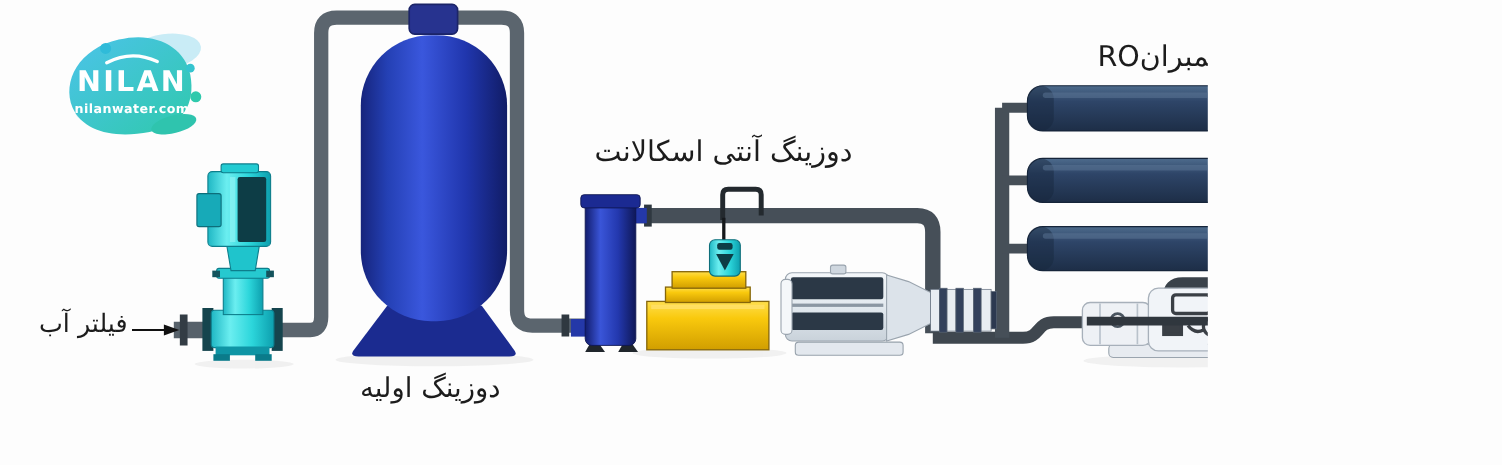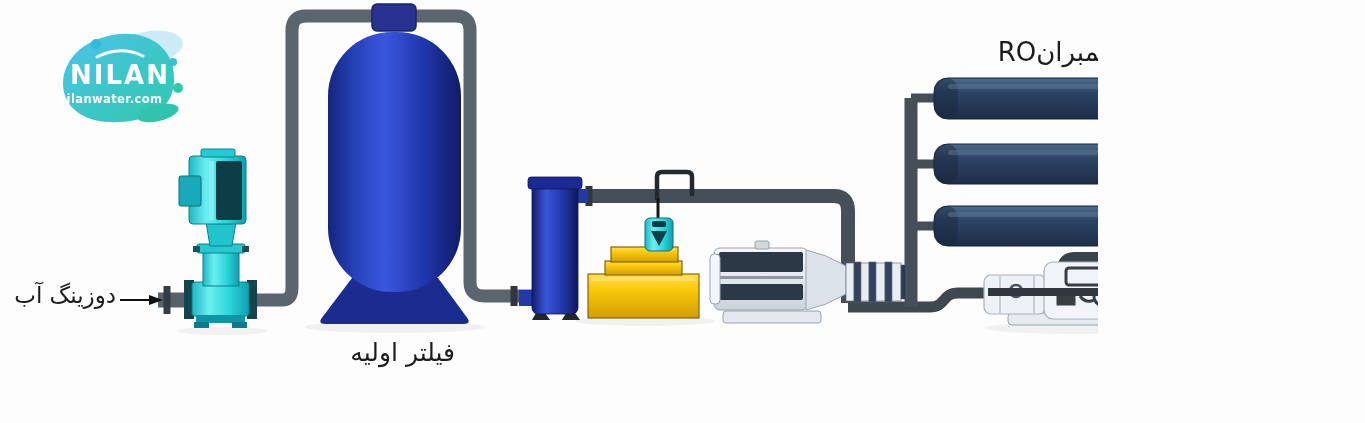--- a/index.html
+++ b/index.html
@@ -3,21 +3,21 @@
 <meta charset="utf-8">
 <style>
   html,body{margin:0;padding:0;background:var(--background,#fdfdfd);}
   .stage{position:relative;width:1098px;height:423px;overflow:hidden;
          font-family:"DejaVu Sans",sans-serif;background:var(--background,#fdfdfd);}
   .stage svg{position:absolute;left:0;top:0;}
   .lbl{position:absolute;text-align:right;color:var(--label-text,#1c1c1c);
        font-family:"DejaVu Sans",sans-serif;line-height:1.25;white-space:nowrap;}
   .logo-brand{position:absolute;left:58px;top:60px;width:124px;text-align:center;
        color:#ffffff;font-weight:bold;font-size:26px;letter-spacing:2px;}
-  .logo-site{position:absolute;left:58px;top:92px;width:124px;
+  .logo-site{position:absolute;left:58px;top:92px;width:124px;text-align:center;
        color:#ffffff;font-weight:bold;font-size:11.5px;letter-spacing:.4px;}
 </style>
 </head>
 <body>
 
 <div class="stage">
 
 <svg width="1365" height="423" viewBox="0 0 1365 423">
   <defs>
     <linearGradient id="gTank" x1="0" y1="0" x2="1" y2="0">
@@ -217,17 +217,18 @@
     <circle cx="96" cy="44" r="5" fill="#2fbbd9"></circle>
     <circle cx="173" cy="62" r="4" fill="#35c4cf"></circle>
     <circle cx="178" cy="88" r="5" fill="#2fc9ac"></circle>
     <path d="M 97 57 Q 120 45 143 56" stroke="#ffffff" stroke-width="3" fill="none" stroke-linecap="round"></path>
   </g>
 </svg>
 
 <div class="logo-brand">NILAN</div>
 <div class="logo-site">nilanwater.com</div>
 
-<div class="lbl" dir="rtl" style="left:8px;top:281px;width:108px;font-size:23px">دوزینگ آب</div>
-<div class="lbl" dir="rtl" style="left:325px;top:337px;width:130px;font-size:25px">فیلتر اولیه</div>
+<div class="lbl" dir="rtl" style="left:8px;top:281px;width:108px;font-size:23px">فیلتر آب</div>
+<div class="lbl" dir="rtl" style="left:325px;top:337px;width:130px;font-size:25px">دوزینگ اولیه</div>
+<div class="lbl" dir="rtl" style="left:523px;top:122px;width:252px;font-size:26px">دوزینگ آنتی اسکالانت</div>
 <div class="lbl" dir="rtl" style="left:980px;top:36px;width:235px;font-size:26px">فیلترهای ممبرانRO</div>
 
 </div>
 
 </body></html>

